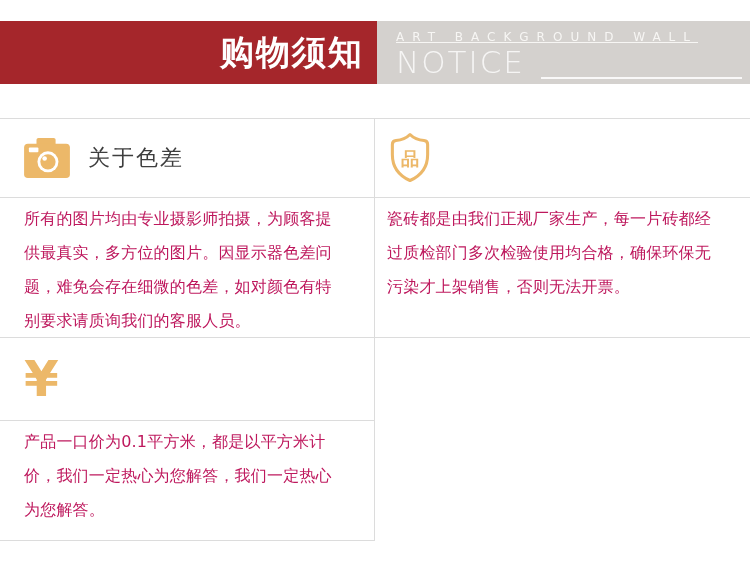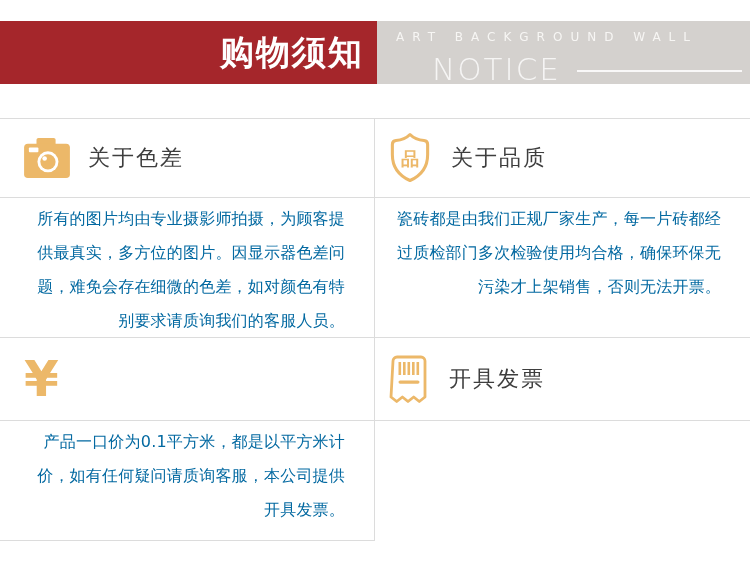--- a/index.html
+++ b/index.html
@@ -18,23 +18,23 @@
   }
   .header-title {
     color:#ffffff; font-size:34px; font-weight:700; letter-spacing:2px;
   }
   .header-right {
     flex:1; background:#D4D1CE; box-sizing:border-box;
     padding:9px 0 0 19px; overflow:hidden;
   }
   .art-text {
     color:#F7F6F4; font-size:12px; letter-spacing:8px;
-    white-space:nowrap; margin-bottom:8px;
+    white-space:nowrap; margin-bottom:1px;text-decoration:underline;
   }
-  .notice-row { display:flex; align-items:center;margin-left:36px; }
+  .notice-row { display:flex; align-items:flex-end; }
   .notice-text {
     color:rgba(255,255,255,0.78); font-size:31px; font-weight:100;
     letter-spacing:2px; line-height:34px;
   }
   .notice-line {
     flex:1; height:2px; background:rgba(255,255,255,0.85);
     margin:4px 8px 0 16px;
   }
 
   
@@ -49,21 +49,21 @@
   .icon-box { display:flex; align-items:center; justify-content:center; }
   .sec-title {
     margin-left:18px; font-size:22px; color:#3E3E3E; letter-spacing:2px;
   }
   .yuan-glyph {
     font-size:50px; line-height:50px; font-weight:700; color:#ECB869;
   }
 
   .text-cell {
     padding:4px 29px 0 12px; font-size:16px; line-height:34px;
-    color:#0369a1; letter-spacing:0.2px; text-align:right;
+    color:#be185d; letter-spacing:0.2px; text-align:left;
     word-break:break-all;
   }
   .text-row-1 .text-cell { height:140px; }
   .text-row-2 .text-cell { height:120px; }
   svg { display:block; }
 </style>
 </head>
 <body>
 
 <div class="page">
@@ -97,47 +97,32 @@
         </span>
         <span class="sec-title">关于色差</span>
       </div>
       <div class="cell title-cell">
         <span class="icon-box">
           <svg width="46" height="52" viewBox="0 0 48 54">
             <path d="M24 2.5 C28 6.5 33 8.3 38.6 8.8 C40.8 9 42.4 10.4 42.4 13 V23.5 C42.4 36.5 35 45.5 24 50.5 C13 45.5 5.6 36.5 5.6 23.5 V13 C5.6 10.4 7.2 9 9.4 8.8 C15 8.3 20 6.5 24 2.5 Z" fill="none" stroke="#ECB869" stroke-width="3.2" stroke-linejoin="round"></path>
             <text x="24" y="34" text-anchor="middle" font-size="19" font-weight="bold" fill="#ECB869">品</text>
           </svg>
         </span>
-        <span class="sec-title">关于品质</span>
       </div>
     </div>
 
     <div class="row text-row-1">
       <div class="cell left text-cell">所有的图片均由专业摄影师拍摄，为顾客提供最真实，多方位的图片。因显示器色差问题，难免会存在细微的色差，如对颜色有特别要求请质询我们的客服人员。</div>
       <div class="cell text-cell">瓷砖都是由我们正规厂家生产，每一片砖都经过质检部门多次检验使用均合格，确保环保无污染才上架销售，否则无法开票。</div>
     </div>
 
     <div class="row title-row-2">
       <div class="cell left title-cell">
         <span class="icon-box yuan-glyph">¥</span>
       </div>
-      <div class="cell title-cell">
-        <span class="icon-box">
-          <svg width="44" height="50" viewBox="0 0 44 50">
-            <path d="M6 7 a4 4 0 0 1 4 -4 h24 a4 4 0 0 1 4 4 v36 l-5.7 4.5 -5.6 -4.5 -5.7 4.5 -5.6 -4.5 -5.7 4.5 -5.7 -4.5 Z" fill="none" stroke="#ECB869" stroke-width="2.8" stroke-linejoin="round"></path>
-            <rect x="11.5" y="8" width="2.6" height="13" fill="#ECB869"></rect>
-            <rect x="16" y="8" width="2.6" height="13" fill="#ECB869"></rect>
-            <rect x="20.5" y="8" width="2.6" height="13" fill="#ECB869"></rect>
-            <rect x="25" y="8" width="2.6" height="13" fill="#ECB869"></rect>
-            <rect x="29.5" y="8" width="2.6" height="13" fill="#ECB869"></rect>
-            <rect x="11.5" y="26.5" width="21" height="3.2" rx="1.6" fill="#ECB869"></rect>
-          </svg>
-        </span>
-        <span class="sec-title">开具发票</span>
-      </div>
     </div>
 
     <div class="row text-row-2">
-      <div class="cell left text-cell">产品一口价为0.1平方米，都是以平方米计价，如有任何疑问请质询客服，本公司提供开具发票。</div>
+      <div class="cell left text-cell">产品一口价为0.1平方米，都是以平方米计价，我们一定热心为您解答，我们一定热心为您解答。</div>
     </div>
 
   </div>
 </div>
 
 </body></html>

